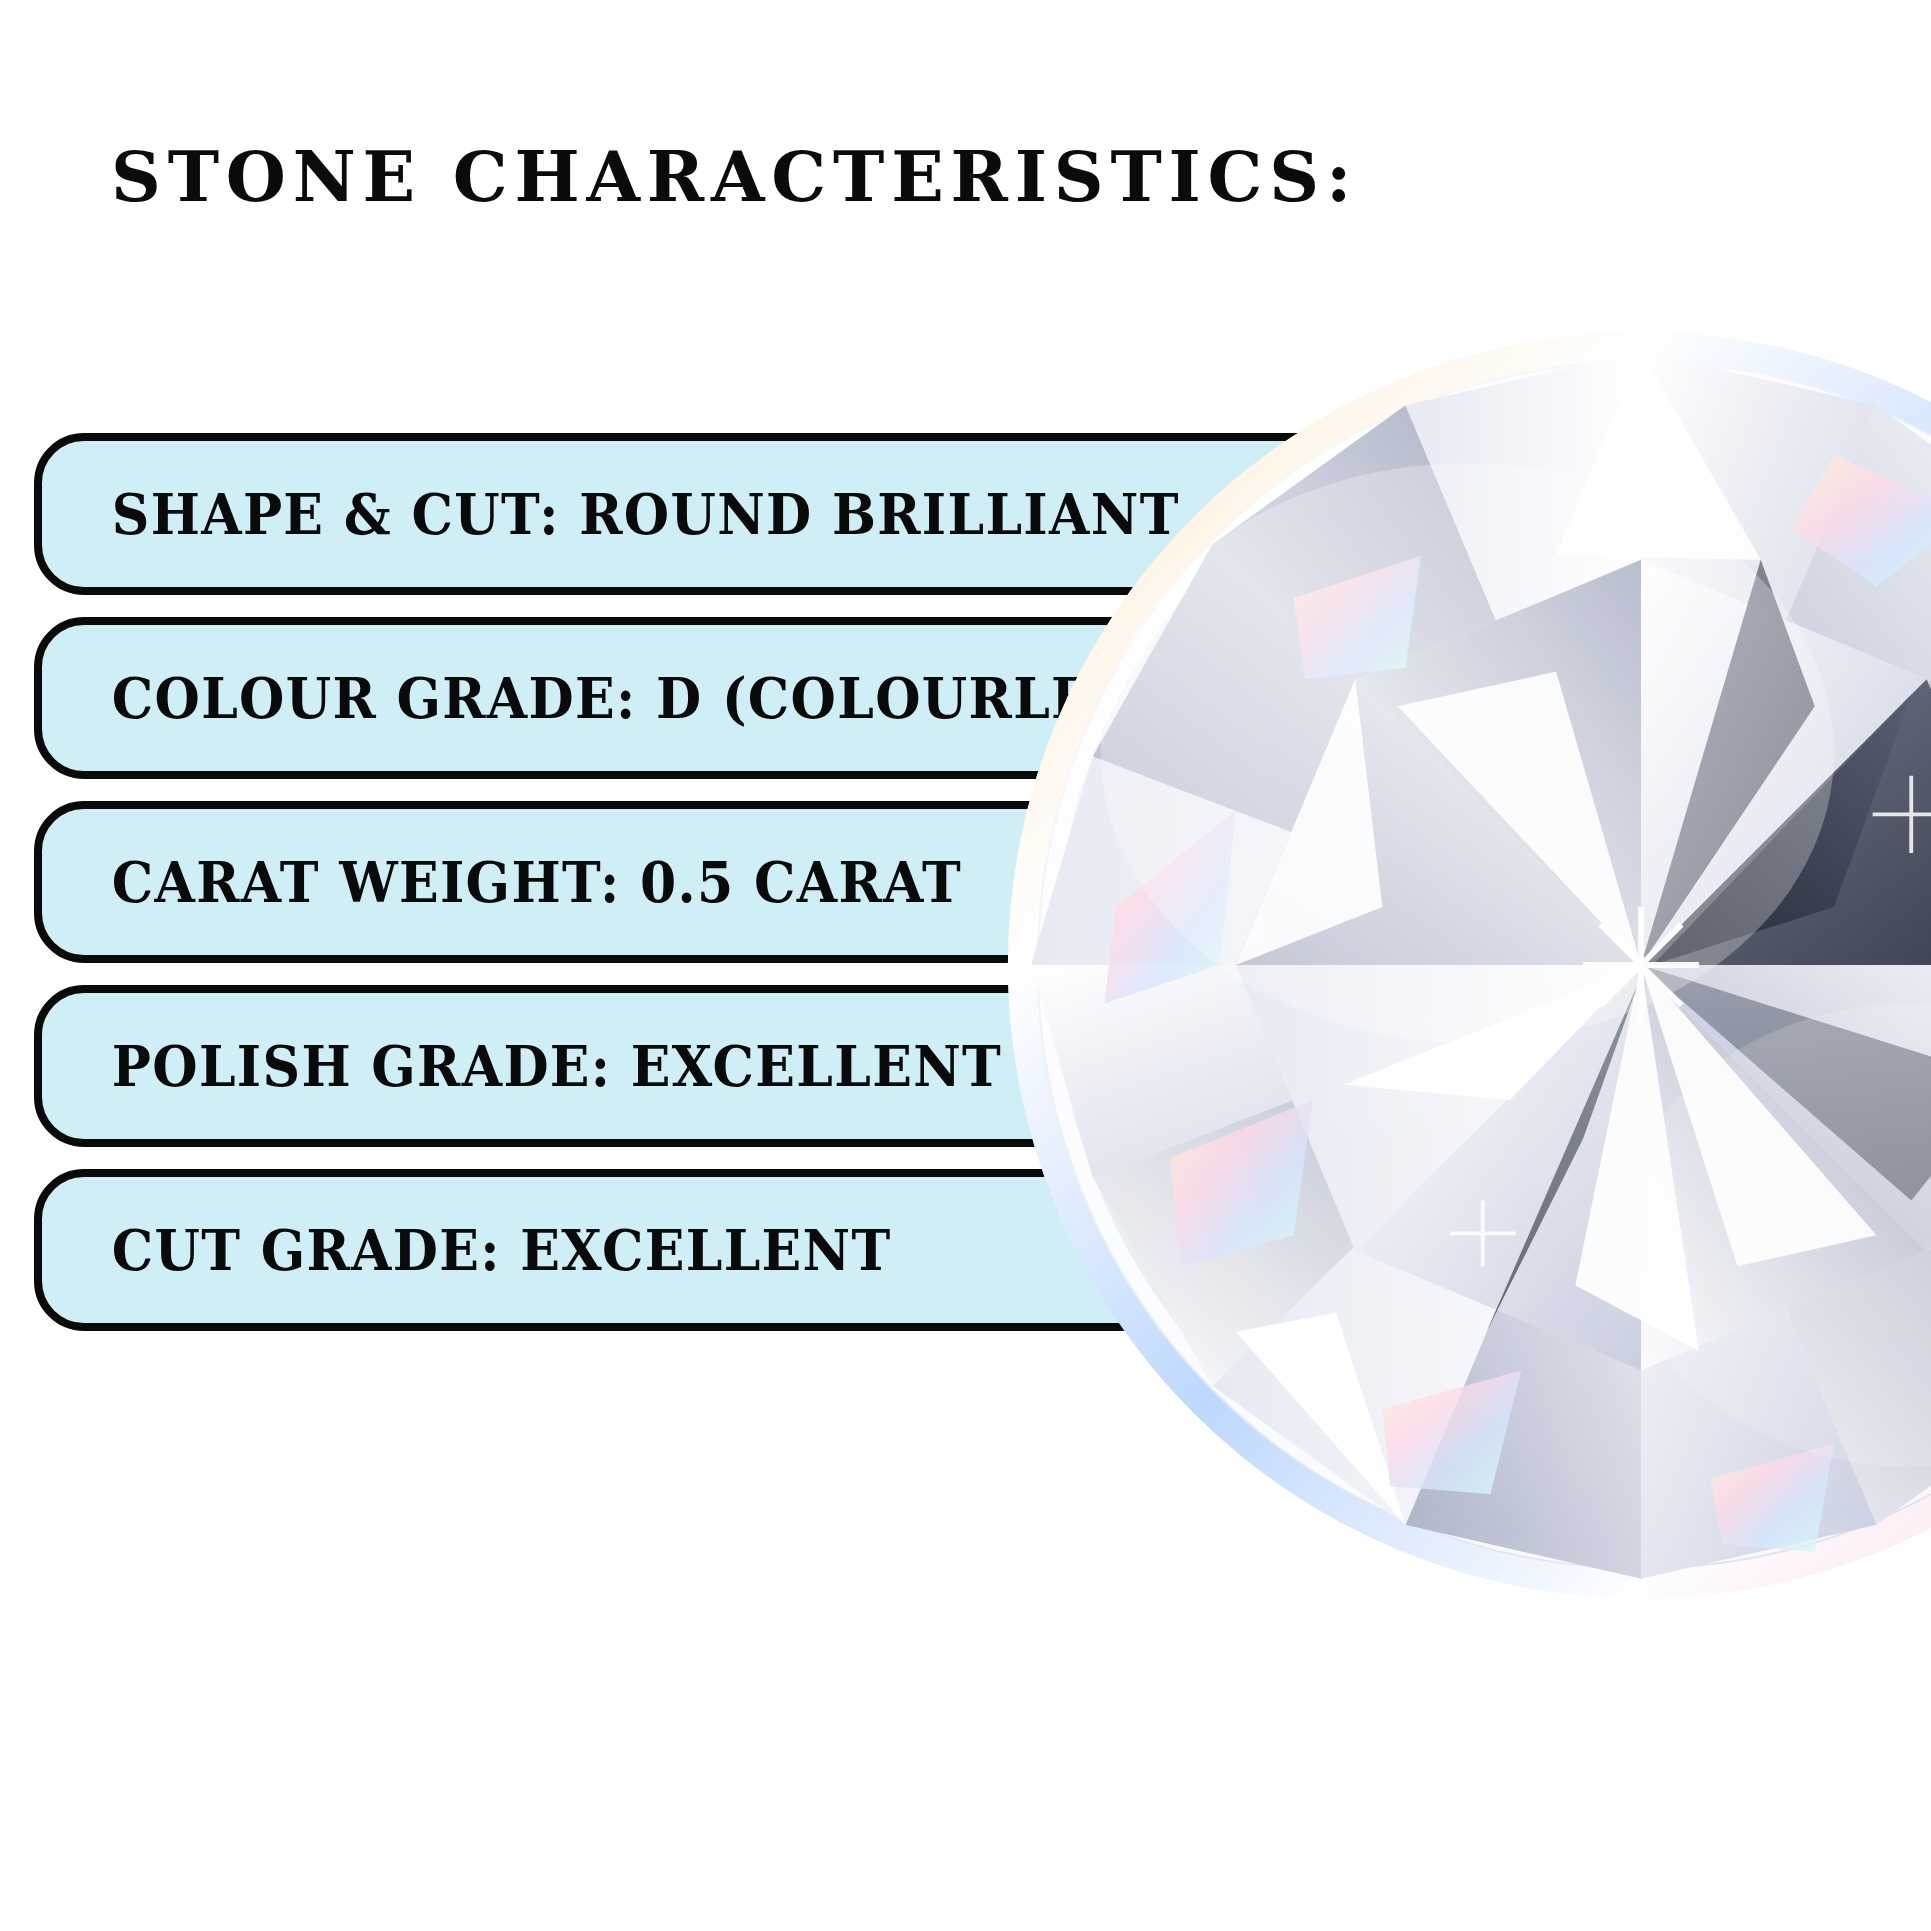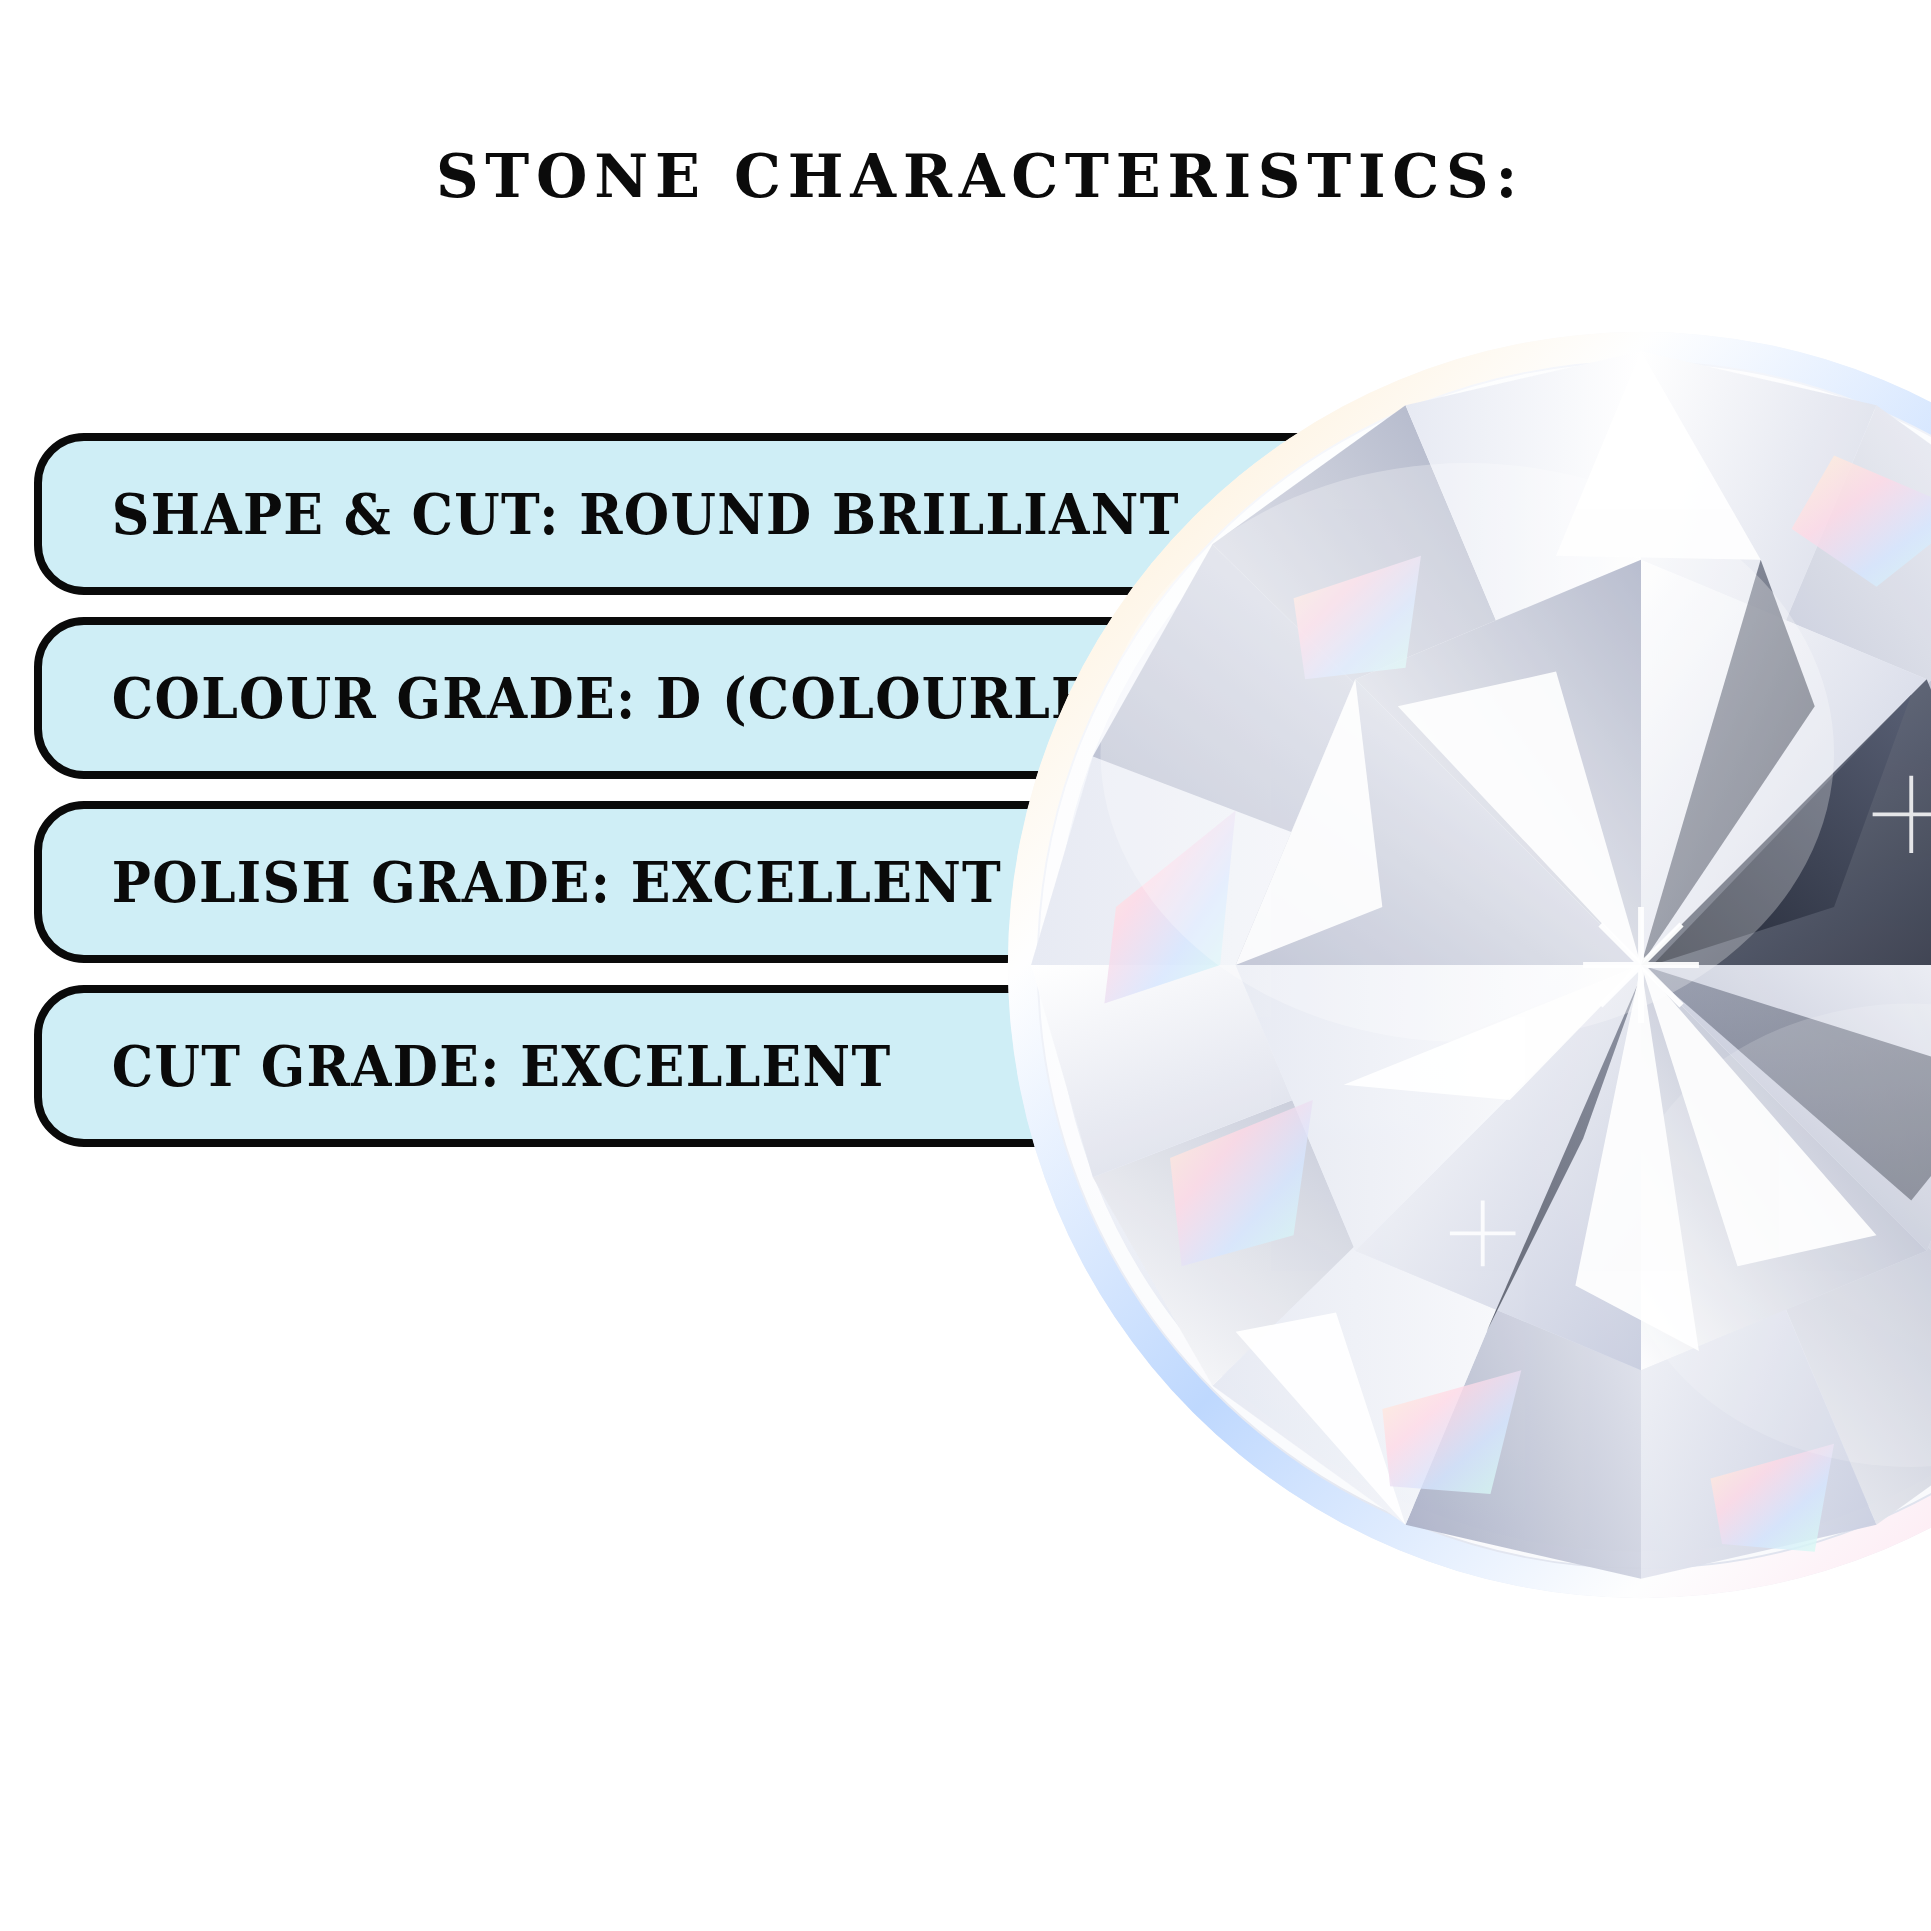--- a/index.html
+++ b/index.html
@@ -18,27 +18,26 @@
   }
 
   
   #page-title {
     position:absolute;
     left:111px;
     top:124px;
     width:1738px;
     font-family:"DejaVu Serif", "Liberation Serif", serif;
     font-weight:700;
-    font-size:59px;
+    font-size:69px;
     line-height:106px;
     letter-spacing:6.8px;
     color:#0b0b0b;
     white-space:nowrap;
     z-index:5;
-    text-align:center;
   }
 
   
   #pill-list {
     position:absolute;
     left:0;
     top:433px;
     width:1931px;
     z-index:2;
   }
@@ -96,20 +95,25 @@
         <span class="pill-label">SHAPE &amp; CUT: ROUND BRILLIANT</span>
       </div>
     </div>
 
     <div class="pill-row">
       <div class="pill">
         <span class="pill-label">COLOUR GRADE: D (COLOURLESS)</span>
       </div>
     </div>
 
+    <div class="pill-row">
+      <div class="pill">
+        <span class="pill-label">CARAT WEIGHT: 0.5 CARAT</span>
+      </div>
+    </div>
 
 
     <div class="pill-row">
       <div class="pill">
         <span class="pill-label">POLISH GRADE: EXCELLENT</span>
       </div>
     </div>
 
     <div class="pill-row">
       <div class="pill">

